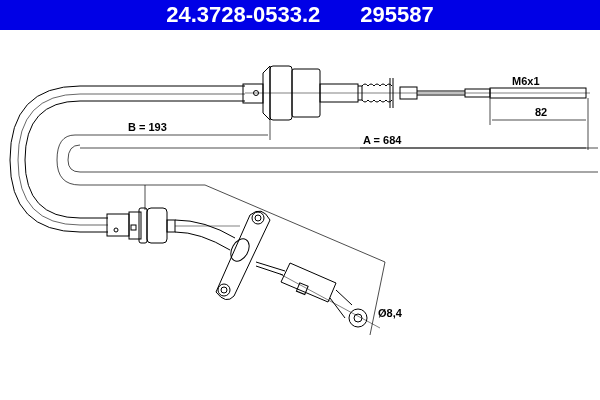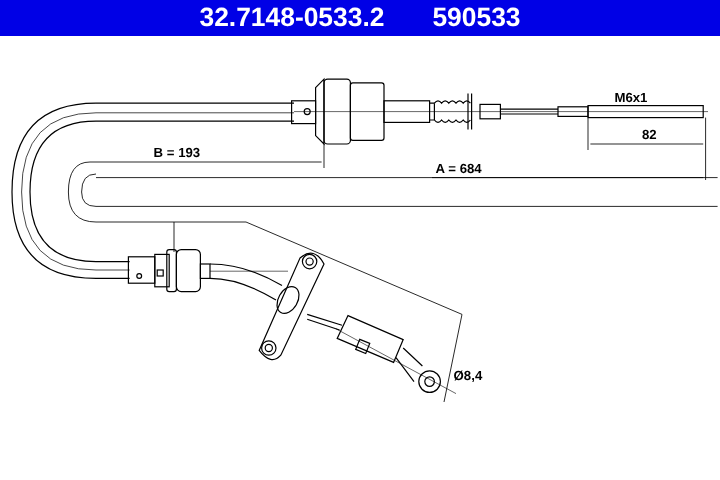--- a/index.html
+++ b/index.html
@@ -5,22 +5,22 @@
   html,body{margin:0;padding:0;background:#fff;}
   body{width:600px;height:400px;position:relative;overflow:hidden;font-family:"Liberation Sans",sans-serif;}
   .header{position:absolute;left:0;top:0;width:600px;height:30px;background:#0000e6;color:#fff;display:flex;align-items:center;justify-content:center;font-weight:bold;font-size:22px;gap:40px;letter-spacing:0px;}
   svg{position:absolute;left:0;top:0;}
   .lbl{font-family:"Liberation Sans",sans-serif;font-weight:bold;font-size:11px;fill:#000;}
 </style>
 </head>
 <body>
 
 <div class="header">
-  <span>32.7148-0533.2</span>
-  <span>590533</span>
+  <span>24.3728-0533.2</span>
+  <span>295587</span>
 </div>
 
 <svg width="600" height="400" viewBox="0 0 600 400">
   <g fill="none" stroke="#000" stroke-width="1">
 
     <g>
       <path d="M245 86 L80 86 Q10 86 10 160 Q10 232 80 232 L108 232"></path>
       <path d="M245 101 L80 101 Q25 101 25 160 Q25 218 80 218 L108 218"></path>
       <path d="M245 94 L80 94 Q18 94 18 160 Q18 225 80 225 L108 225" stroke-width="0.6"></path>
     </g>

